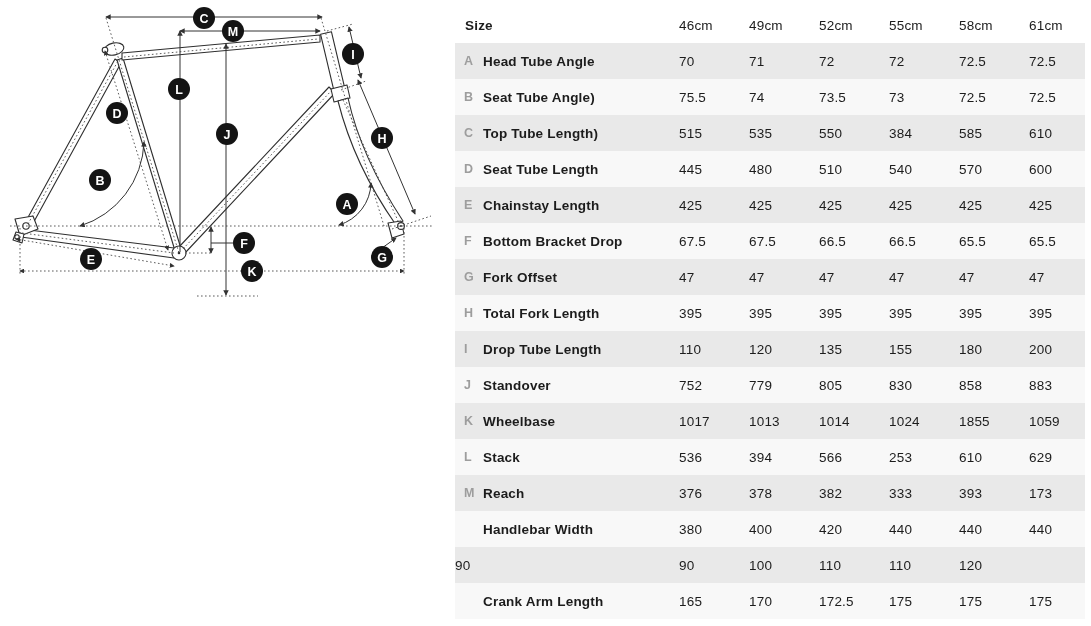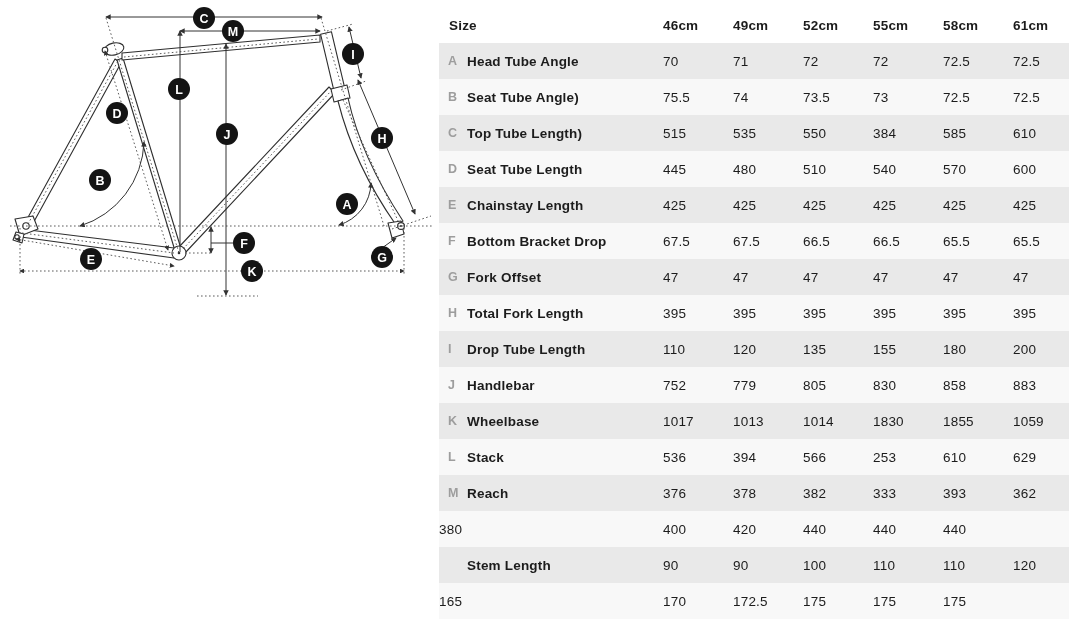--- a/index.html
+++ b/index.html
@@ -5,38 +5,38 @@
   html,body{margin:0;padding:0;}
   body{
     width:1091px;height:626px;background:#ffffff;
     font-family:"Liberation Sans", sans-serif;
     position:relative;overflow:hidden;color:#1c1c1c;
   }
   .canvas{position:absolute;inset:0;}
   
   #diagram{position:absolute;left:2px;top:2px;}
   
-  .geo-table{position:absolute;left:439px;top:7px;width:630px;}
+  .geo-table{position:absolute;left:455px;top:7px;width:630px;}
   .row{
     display:grid;
     grid-template-columns:224px 70px 70px 70px 70px 70px 1fr;
     height:36px;align-items:center;
   }
   .row.header{background:#ffffff;}
   #rows .row:nth-child(odd){background:#e9e9e9;}
   #rows .row:nth-child(even){background:#f8f8f8;}
   .label-cell{display:flex;align-items:center;padding-left:9px;}
   .header .label-cell{padding-left:10px;}
   .letter{
     width:19px;flex:0 0 19px;color:#9d9d9d;font-weight:bold;
     font-size:12.5px;letter-spacing:.2px;
   }
   .lbl{font-weight:bold;font-size:13.5px;letter-spacing:.2px;white-space:nowrap;}
   .val{font-size:13.5px;letter-spacing:.2px;}
-  .header .val{font-weight:bold;}
+  .header .val{font-weight:normal;}
 </style>
 </head>
 <body>
 
 <div class="canvas">
 
   <svg id="diagram" width="450" height="320" viewBox="0 0 450 320">
     <defs>
       <marker id="arr" viewBox="0 0 10 10" refX="8.5" refY="5" markerWidth="5.5" markerHeight="5.5" orient="auto-start-reverse">
         <path d="M0,0 L10,5 L0,10 z" fill="#333"></path>
@@ -290,39 +290,39 @@
       <div class="cell val">120</div>
       <div class="cell val">135</div>
       <div class="cell val">155</div>
       <div class="cell val">180</div>
       <div class="cell val">200</div>
     </div>
 
     <div class="row">
       <div class="cell label-cell">
         <span class="letter">J</span>
-        <span class="lbl">Handlebar</span>
+        <span class="lbl">Standover</span>
       </div>
       <div class="cell val">752</div>
       <div class="cell val">779</div>
       <div class="cell val">805</div>
       <div class="cell val">830</div>
       <div class="cell val">858</div>
       <div class="cell val">883</div>
     </div>
 
     <div class="row">
       <div class="cell label-cell">
         <span class="letter">K</span>
         <span class="lbl">Wheelbase</span>
       </div>
       <div class="cell val">1017</div>
       <div class="cell val">1013</div>
       <div class="cell val">1014</div>
-      <div class="cell val">1830</div>
+      <div class="cell val">1024</div>
       <div class="cell val">1855</div>
       <div class="cell val">1059</div>
     </div>
 
     <div class="row">
       <div class="cell label-cell">
         <span class="letter">L</span>
         <span class="lbl">Stack</span>
       </div>
       <div class="cell val">536</div>
@@ -336,46 +336,50 @@
     <div class="row">
       <div class="cell label-cell">
         <span class="letter">M</span>
         <span class="lbl">Reach</span>
       </div>
       <div class="cell val">376</div>
       <div class="cell val">378</div>
       <div class="cell val">382</div>
       <div class="cell val">333</div>
       <div class="cell val">393</div>
-      <div class="cell val">362</div>
-    </div>
-
-    <div class="row">
+      <div class="cell val">173</div>
+    </div>
+
+    <div class="row">
+      <div class="cell label-cell">
+        <span class="letter"></span>
+        <span class="lbl">Handlebar Width</span>
+      </div>
       <div class="cell val">380</div>
       <div class="cell val">400</div>
       <div class="cell val">420</div>
       <div class="cell val">440</div>
       <div class="cell val">440</div>
       <div class="cell val">440</div>
     </div>
 
     <div class="row">
-      <div class="cell label-cell">
-        <span class="letter"></span>
-        <span class="lbl">Stem Length</span>
-      </div>
       <div class="cell val">90</div>
       <div class="cell val">90</div>
       <div class="cell val">100</div>
       <div class="cell val">110</div>
       <div class="cell val">110</div>
       <div class="cell val">120</div>
     </div>
 
     <div class="row">
+      <div class="cell label-cell">
+        <span class="letter"></span>
+        <span class="lbl">Crank Arm Length</span>
+      </div>
       <div class="cell val">165</div>
       <div class="cell val">170</div>
       <div class="cell val">172.5</div>
       <div class="cell val">175</div>
       <div class="cell val">175</div>
       <div class="cell val">175</div>
     </div>
   </div>
   </div>
 

